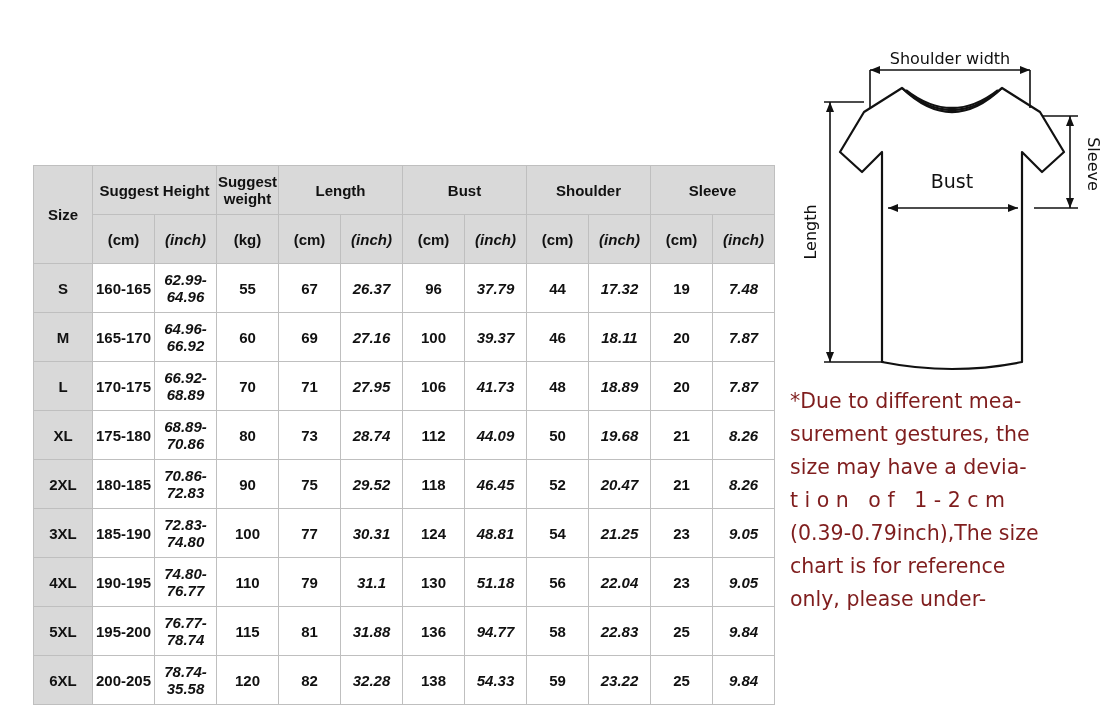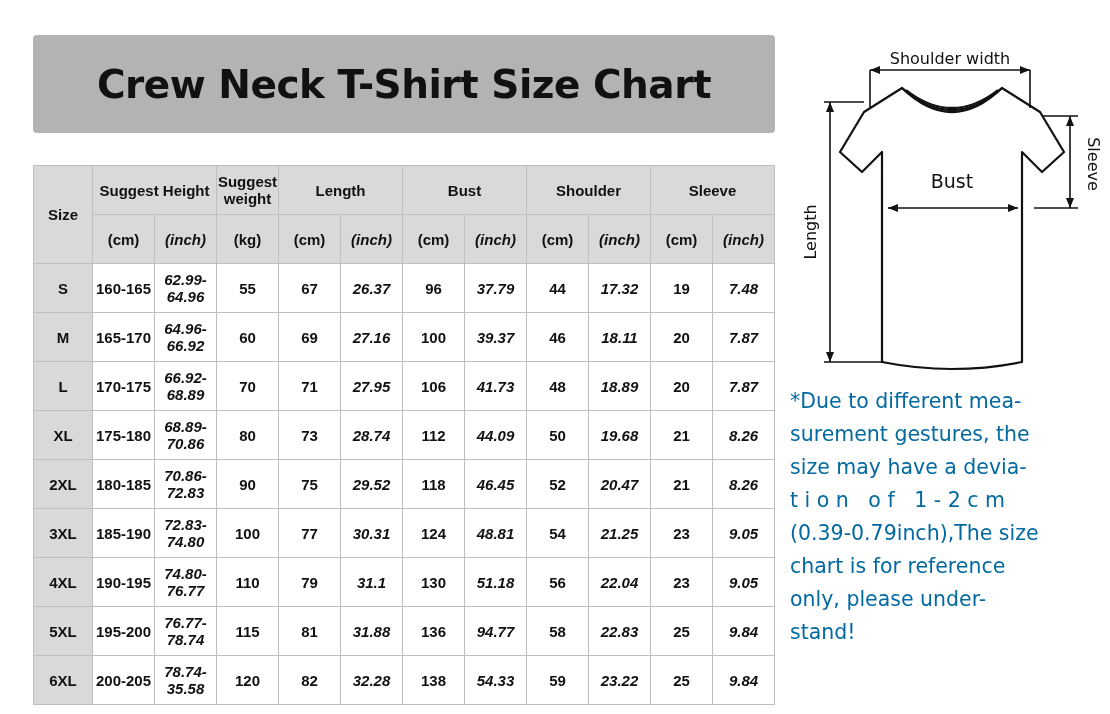--- a/index.html
+++ b/index.html
@@ -119,33 +119,30 @@
 
   
   .note {
     position: absolute;
     left: 790px;
     top: 385px;
     width: 300px;
     font-family: "DejaVu Sans", sans-serif;
     font-size: 20.5px;
     line-height: 33px;
-    color: #0369a1;
+    color: #7f1d1d;
     text-align: justify;
   }
   .note span { display: block; white-space: pre; }
 </style>
 </head>
 <body>
 
 <div class="page">
 
-  <div class="title-banner">
-    <div class="title-text">Crew Neck T-Shirt Size Chart</div>
-  </div>
 
   <div class="size-table-wrap">
     <table class="size-table">
       <thead>
         <tr>
           <th class="sz-col grey" rowspan="2">Size</th>
           <th class="hdr-group grey" colspan="2">Suggest Height</th>
           <th class="hdr-group grey">Suggest weight</th>
           <th class="hdr-group grey" colspan="2">Length</th>
           <th class="hdr-group grey" colspan="2">Bust</th>
@@ -343,16 +340,15 @@
   </div>
 
   <div class="note">
     <span>*Due to different mea-</span>
     <span>surement gestures, the</span>
     <span>size may have a devia-</span>
     <span>t i o n   o f   1 - 2 c m</span>
     <span>(0.39-0.79inch),The size</span>
     <span>chart is for reference</span>
     <span>only, please under-</span>
-    <span>stand!</span>
   </div>
 
 </div>
 
 </body></html>

